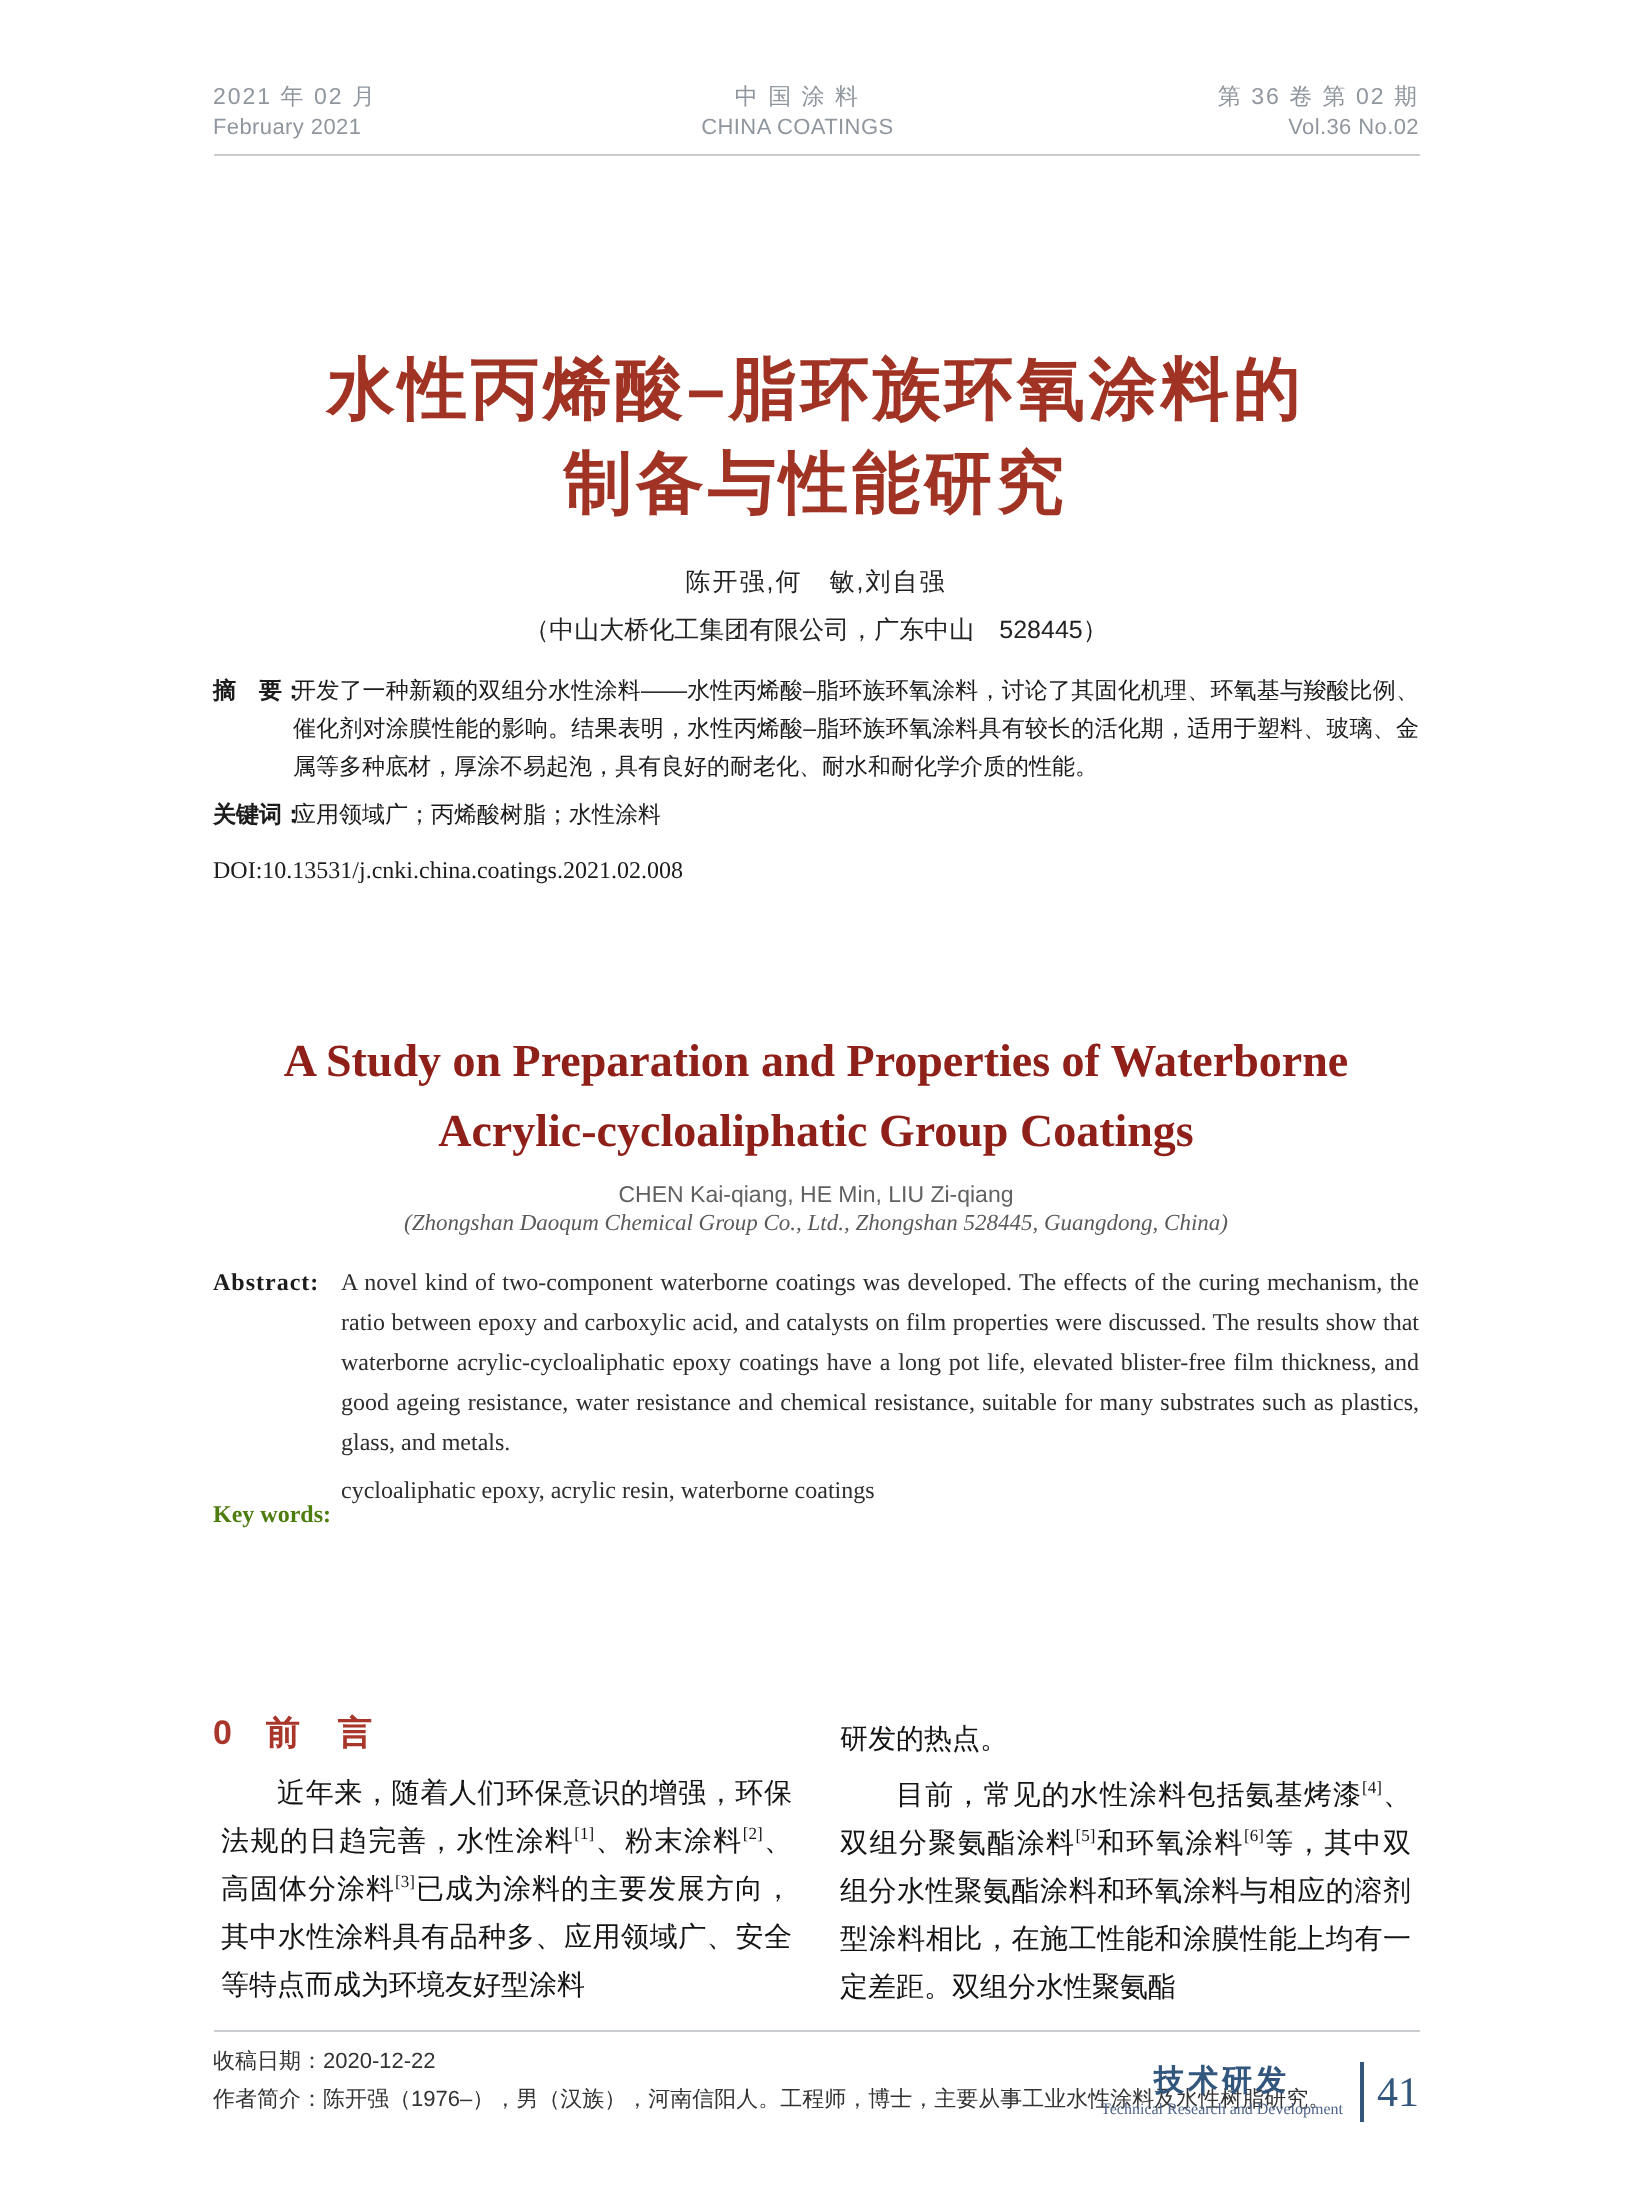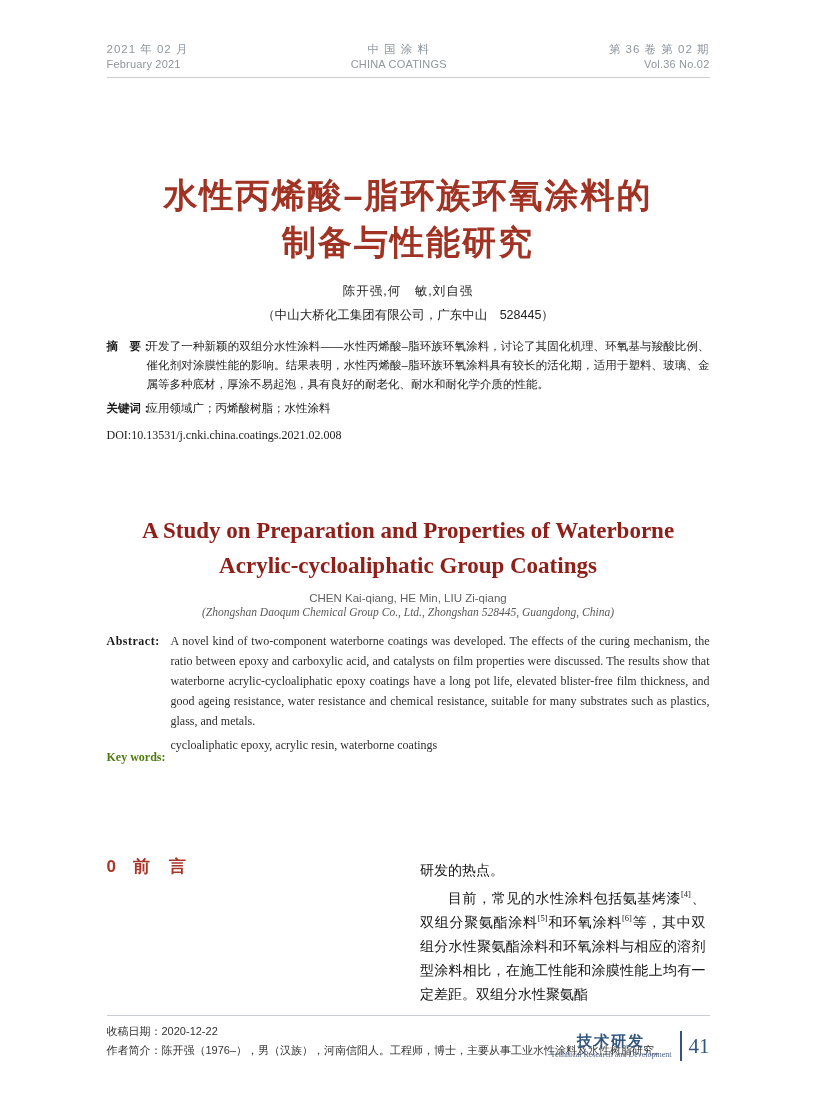--- a/index.html
+++ b/index.html
@@ -160,20 +160,21 @@
     <div class="keywords-en">
       <span class="hang-label">Key words:</span>
       <span>cycloaliphatic epoxy, acrylic resin, waterborne coatings</span>
     </div>
 
     <section class="body-columns">
       <div class="col">
         <h3 class="sec-heading">
           <span class="sec-num">0</span><span>前　言</span>
         </h3>
+        <p class="indent">近年来，随着人们环保意识的增强，环保法规的日趋完善，水性涂料<sup>[1]</sup>、粉末涂料<sup>[2]</sup>、高固体分涂料<sup>[3]</sup>已成为涂料的主要发展方向，其中水性涂料具有品种多、应用领域广、安全等特点而成为环境友好型涂料</p>
       </div>
       <div class="col">
         <p>研发的热点。</p>
         <p class="indent">目前，常见的水性涂料包括氨基烤漆<sup>[4]</sup>、双组分聚氨酯涂料<sup>[5]</sup>和环氧涂料<sup>[6]</sup>等，其中双组分水性聚氨酯涂料和环氧涂料与相应的溶剂型涂料相比，在施工性能和涂膜性能上均有一定差距。双组分水性聚氨酯</p>
       </div>
     </section>
 
     <div class="footnote-rule"></div>
     <div class="footnotes">
       <div><span>收稿日期：</span><span>2020-12-22</span></div>

